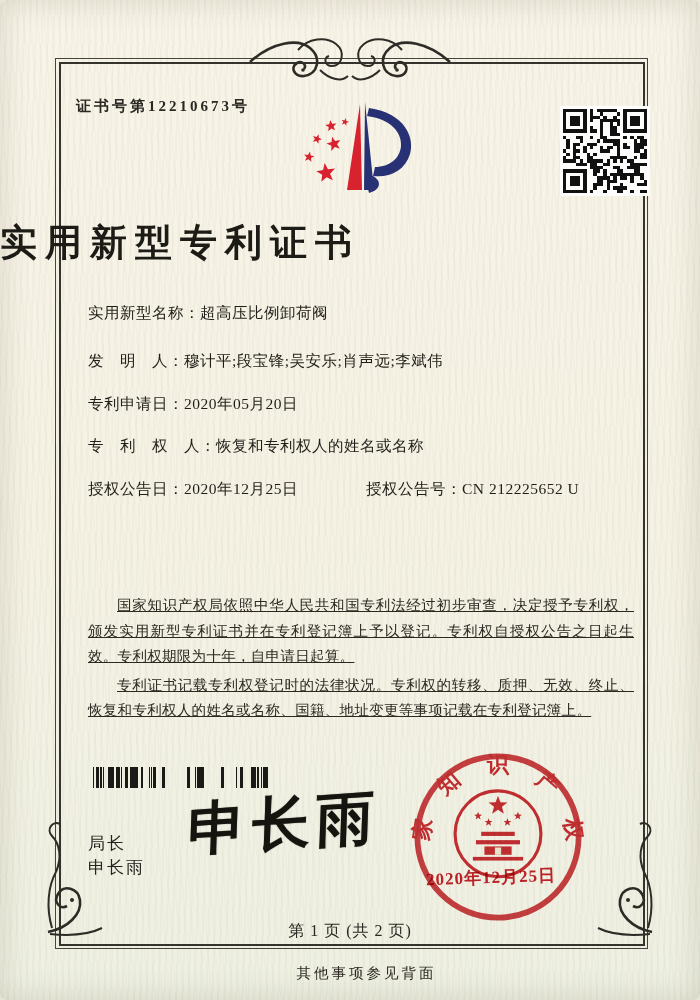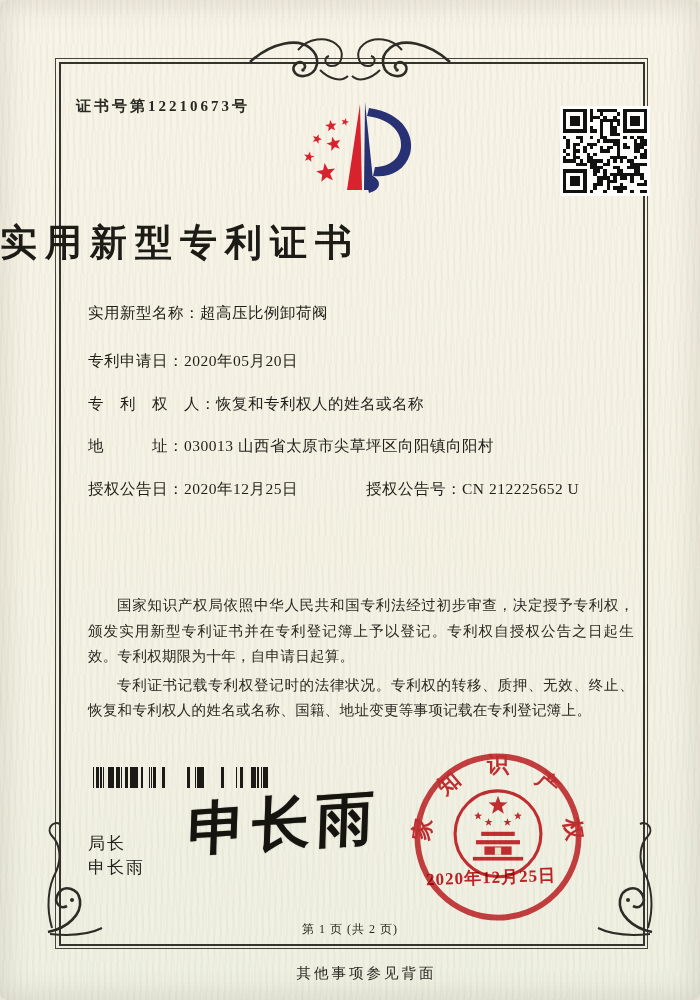--- a/index.html
+++ b/index.html
@@ -29,37 +29,37 @@
   .title{position:absolute;left:0;right:0;top:218px;text-align:left;font-size:37px;font-weight:bold;letter-spacing:8px;color:#1d1b16;}
   
   .fields{position:absolute;left:88px;top:299px;width:545px;font-size:15.5px;color:#201e18;}
   .frow{height:28px;line-height:28px;margin-bottom:14.6px;white-space:nowrap;position:relative;}
   .frow:first-child{margin-bottom:20px;}
   .flabel{letter-spacing:.5px;}
   .fvalue{letter-spacing:.5px;}
   .grant-pair{position:absolute;left:278px;top:0;}
   
   .paras{position:absolute;left:88px;top:593px;width:546px;font-size:14.5px;line-height:25.5px;color:#2b2922;}
-  .paras p{margin:0 0 3px 0;text-indent:2em;text-align:justify;letter-spacing:.3px;}
+  .paras p{margin:0 0 3px 0;text-indent:2em;text-align:justify;letter-spacing:.3px;text-decoration:underline;}
   
   .barcode{position:absolute;left:93px;top:767px;width:176px;height:21px;}
   .sig-role{position:absolute;left:88px;top:824px;font-size:17px;letter-spacing:2px;margin-top:8px;}
   .sig-name{position:absolute;left:88px;top:856px;font-size:17px;letter-spacing:2px;}
   .sig-script{
     position:absolute;left:188px;top:794px;width:200px;font-size:58px;line-height:1;
     font-family:"DejaVu Serif",serif;font-weight:bold;color:#16140f;
     transform:rotate(-4deg) skewX(-6deg);letter-spacing:6px;white-space:nowrap;
     text-shadow:0 0 1px rgba(20,18,12,.6);
   }
   .seal{position:absolute;left:409px;top:748px;width:178px;height:178px;mix-blend-mode:multiply;opacity:.95;}
   .seal-date{
     position:absolute;left:426px;top:866px;font-size:17px;font-weight:bold;color:#c9252b;
     letter-spacing:1px;transform:rotate(-2deg);white-space:nowrap;mix-blend-mode:multiply;
   }
-  .page-no{position:absolute;left:0;right:0;top:921px;text-align:center;font-size:12px;letter-spacing:1px;color:#2a2822;}
+  .page-no{position:absolute;left:0;right:0;top:921px;text-align:center;font-size:16px;letter-spacing:1px;color:#2a2822;}
   .back-note{position:absolute;left:0;right:0;top:964px;text-align:center;font-size:14.5px;letter-spacing:3px;color:#2b2922;margin-left:33px;}
 </style>
 </head>
 <body>
 
 <div class="paper">
 
   <svg width="0" height="0" style="position:absolute">
     <defs>
       <g id="fl-half">
@@ -335,27 +335,27 @@
       </svg>
   </div>
 
   <div class="title">实用新型专利证书</div>
 
   <div class="fields">
     <div class="frow">
       <span class="flabel">实用新型名称：</span><span class="fvalue">超高压比例卸荷阀</span>
     </div>
     <div class="frow">
+      <span class="flabel">发　明　人：</span><span class="fvalue">穆计平;段宝锋;吴安乐;肖声远;李斌伟</span>
+    </div>
+    <div class="frow">
       <span class="flabel">专利申请日：</span><span class="fvalue">2020年05月20日</span>
     </div>
     <div class="frow">
       <span class="flabel">专　利　权　人：</span><span class="fvalue">恢复和专利权人的姓名或名称</span>
-    </div>
-    <div class="frow">
-      <span class="flabel">地　　　址：</span><span class="fvalue">030013 山西省太原市尖草坪区向阳镇向阳村</span>
     </div>
     <div class="frow">
       <span class="flabel">授权公告日：</span><span class="fvalue">2020年12月25日</span>
       <span class="grant-pair">
         <span class="flabel">授权公告号：</span><span class="fvalue">CN 212225652 U</span>
       </span>
     </div>
   </div>
 
   <div class="paras">

